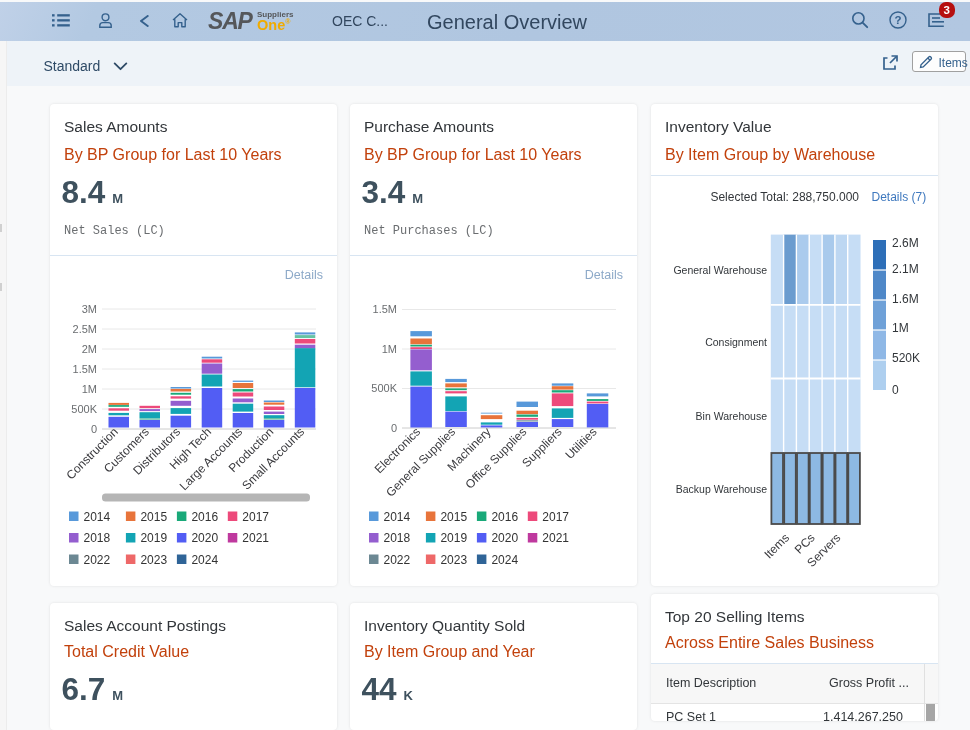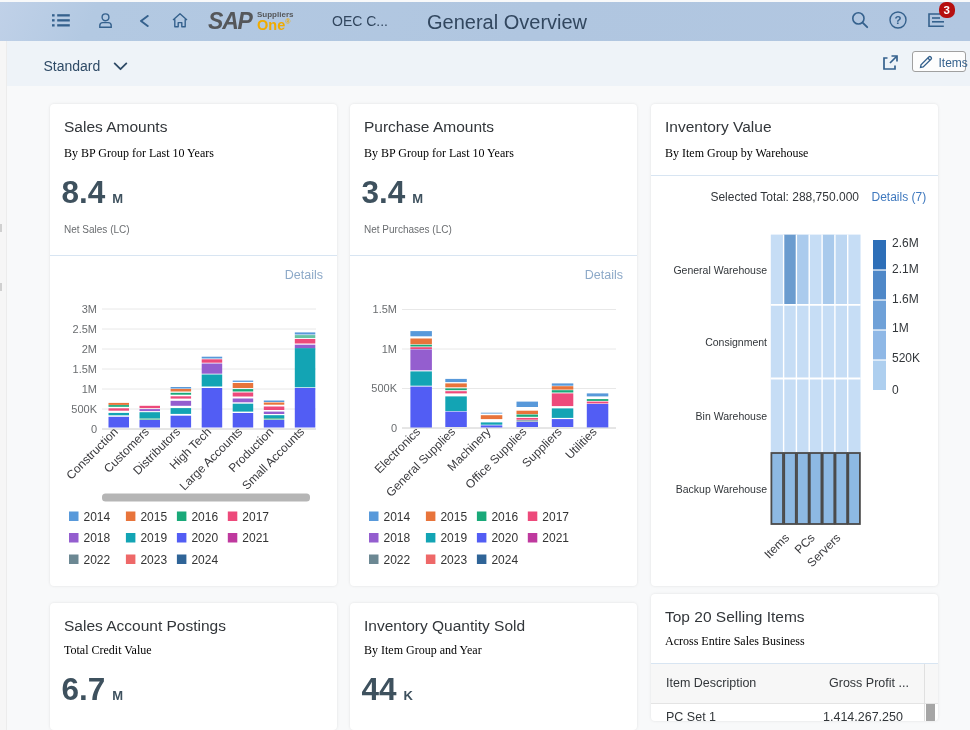--- a/index.html
+++ b/index.html
@@ -11,24 +11,24 @@
   #shell { position:absolute; left:0; top:2px; width:970px; height:39px;
     background:linear-gradient(115deg,#c0d1e8 0%,#b3c9e2 10%,#b0c6e0 55%,#b2c7e1 100%); }
   .shelltxt { color:#32475f; }
   
   #toolbar { position:absolute; left:7px; top:41px; width:963px; height:45px; background:#eef3f8; }
   #leftstrip { position:absolute; left:0; top:41px; width:7px; height:689px; background:#f6f6f6; border-right:1px solid #ececec; }
   
   .card { position:absolute; width:287px; background:#fff; border-radius:4px;
     box-shadow:0 0 3px rgba(0,0,0,0.10); }
   .ct { position:absolute; left:14px; top:13.5px; font-size:15.5px; color:#32363a; }
-  .cs { position:absolute; left:14px; top:41.5px; font-size:12px; color:#000000;font-family:Liberation Serif, serif; }
+  .cs { position:absolute; left:14px; top:41.5px; font-size:16px; color:#c2410c; }
   .num { position:absolute; left:11.5px; top:69.5px; font-size:31.5px; color:#3e515e;font-weight:bold; }
   .num .u { font-size:13px; margin-left:7px; }
-  .lbl2 { position:absolute; left:14px; top:120px; font-size:10px; color:#6a6d70; }
+  .lbl2 { position:absolute; left:14px; top:120px; font-size:12px; color:#6a6d70;font-family:Liberation Mono, monospace; }
   .divider { position:absolute; left:0; width:287px; height:0; border-top:1px solid #d8e5f2; }
   .details { position:absolute; right:14px; top:164px; font-size:12.5px; color:#8da9c8; }
   svg text { font-family:"Liberation Sans", sans-serif; }
 </style>
 </head>
 <body>
 <div id="stage">
   <div id="shell"></div>
   <div id="toolbar"></div>
   <div id="leftstrip">

